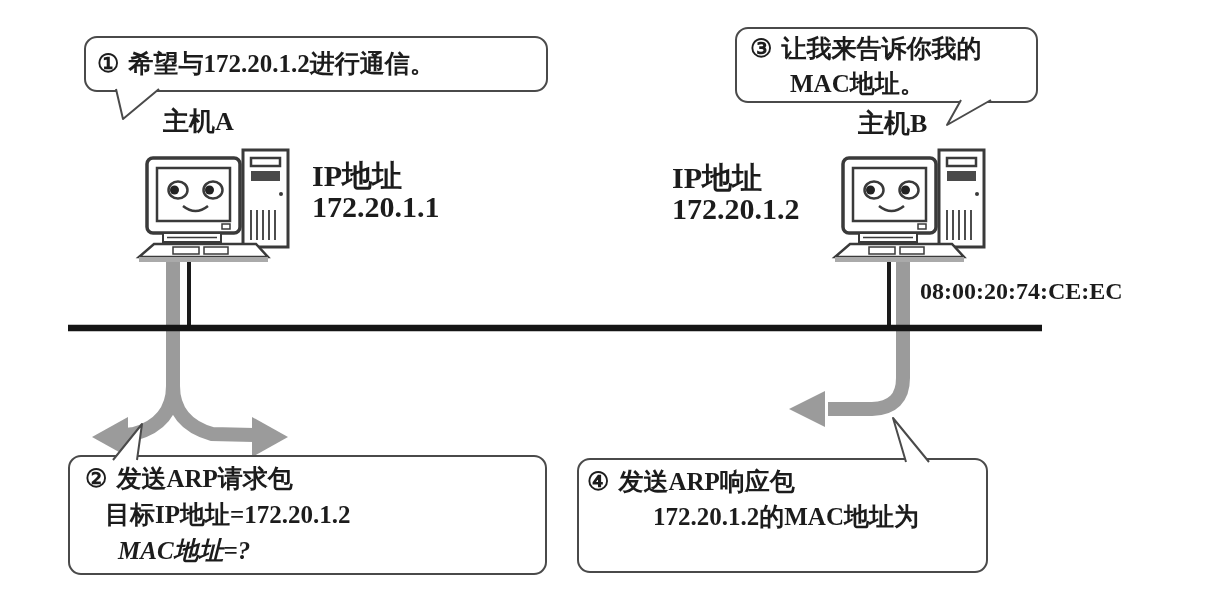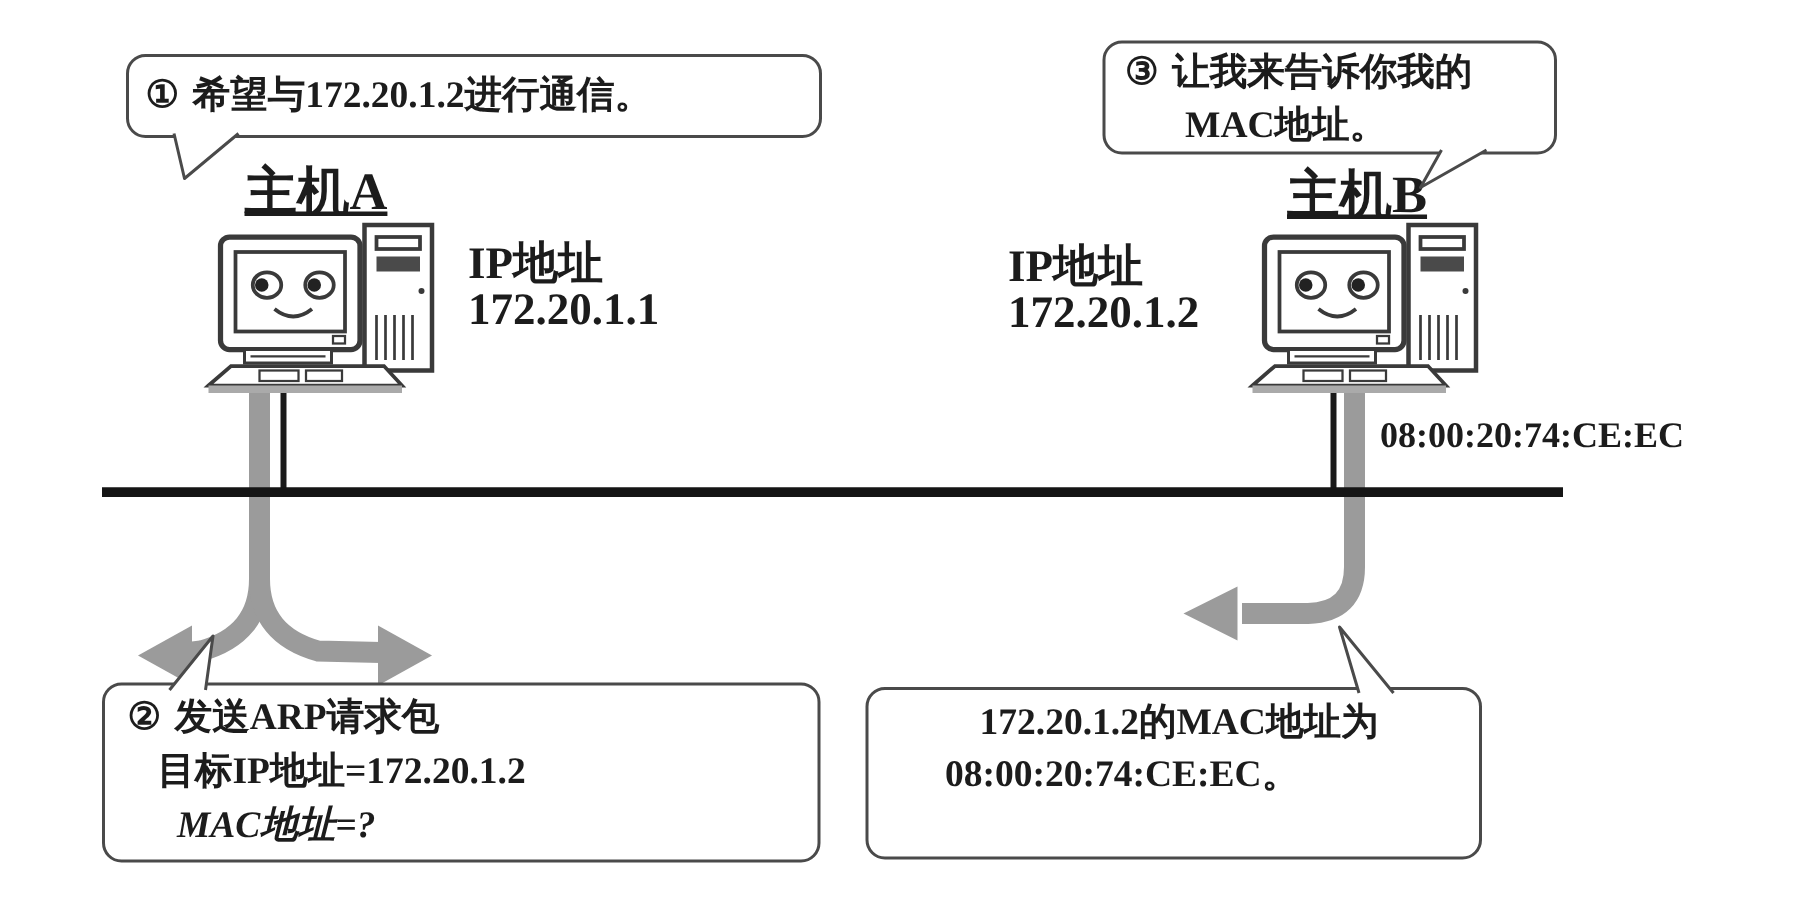--- a/index.html
+++ b/index.html
@@ -5,21 +5,21 @@
   html,body{margin:0;padding:0;background:#fff;}
   .canvas{
     position:relative;width:1205px;height:609px;background:#ffffff;
     font-family:"Liberation Serif","DejaVu Serif",serif;
     color:#1c1c1c;overflow:hidden;
   }
   .layer{position:absolute;left:0;top:0;width:1205px;height:609px;}
   .art{z-index:1;}
   .tails{z-index:4;pointer-events:none;}
   .label{position:absolute;z-index:2;white-space:nowrap;font-weight:600;}
-  .host-name{font-size:35px;text-decoration:underline;}
+  .host-name{font-size:26px;}
   .addr{font-size:30px;line-height:31px;}
   .mac{font-size:24px;}
   .bubble{
     position:absolute;z-index:3;box-sizing:border-box;
     background:#fff;border:2px solid #4a4a4a;border-radius:13px;
     font-size:25px;font-weight:600;
   }
   .bubble .bline{white-space:nowrap;}
   .num{margin-right:9px;}
   
@@ -126,22 +126,24 @@
 
   <div class="bubble" id="bubble-2">
     <div class="bline l1">
       <span class="num">②</span><span>发送ARP请求包</span>
     </div>
     <div class="bline l2">目标IP地址=172.20.1.2</div>
     <div class="bline l3">MAC地址=?</div>
   </div>
 
   <div class="bubble" id="bubble-4">
+    <div class="bline l1">
+      <span class="num">④</span><span>发送ARP响应包</span>
+    </div>
     <div class="bline l2">172.20.1.2的MAC地址为</div>
-    <div class="bline l3">08:00:20:74:CE:EC。</div>
   </div>
 
   <svg class="layer tails" viewBox="0 0 1205 609">
     <path d="M116 89 L123 119 L159 89" fill="#ffffff" stroke="#4a4a4a" stroke-width="2" stroke-linejoin="round"></path>
     <path d="M113 460 L142 424 L137 460" fill="#ffffff" stroke="#4a4a4a" stroke-width="2" stroke-linejoin="round"></path>
     <path d="M961 100 L947 125 L991 100" fill="#ffffff" stroke="#4a4a4a" stroke-width="2" stroke-linejoin="round"></path>
     <path d="M906 462 L893 418 L929 462" fill="#ffffff" stroke="#4a4a4a" stroke-width="2" stroke-linejoin="round"></path>
   </svg>
 
 </div>

